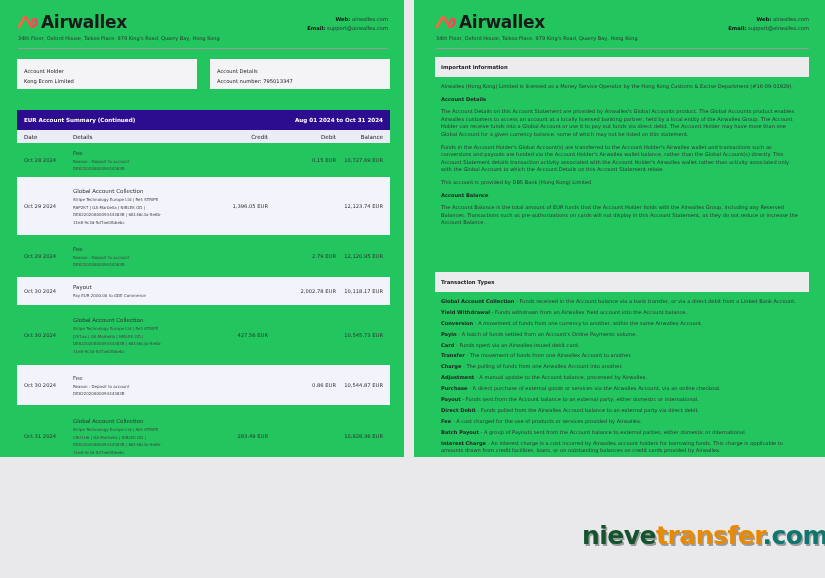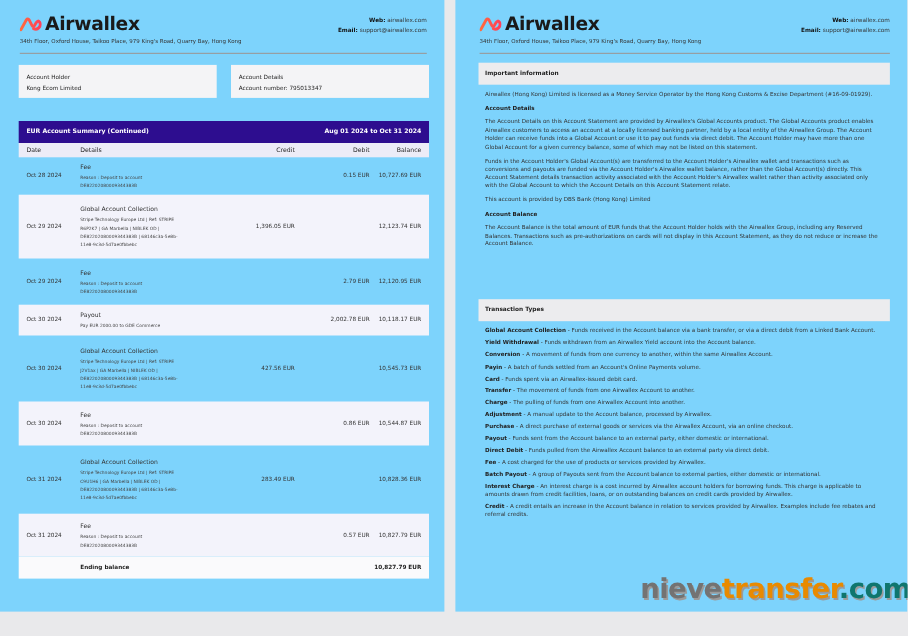--- a/index.html
+++ b/index.html
@@ -1,19 +1,19 @@
 <!DOCTYPE html>
 <html><head>
 <meta charset="utf-8">
 <style>
   * { box-sizing: border-box; margin: 0; padding: 0; }
   html, body { width: 825px; height: 578px; overflow: hidden; background: #e9e9eb; }
   body { font-family: "DejaVu Sans", sans-serif; color: #222; position: relative; }
 
-  .page { position: absolute; top: 0; background: #7dd3fc; height: 556px; overflow: hidden; }
+  .page { position: absolute; top: 0; background: #22c55e; height: 457px; overflow: hidden; }
   #page-left { left: 0; width: 404px; }
   #page-right { left: 414px; width: 411px; }
 
   .header { position: relative; height: 50px; }
   .logo { position: absolute; left: 18px; top: 12px; display: flex; align-items: center; }
   .logo svg { width: 20px; height: 14px; margin-right: 3px; }
   .logo-text { font-family: "DejaVu Sans", sans-serif; font-weight: bold; font-size: 17px; color: #1a1a1a; letter-spacing: -0.3px; }
   .address { position: absolute; left: 18px; top: 35px; font-size: 5px; color: #333; }
   .contact { position: absolute; right: 16px; top: 15px; font-size: 5.2px; text-align: right; line-height: 9px; color: #333; }
   .contact b { color: #111; }
@@ -44,21 +44,21 @@
   
   .sec-band { position: absolute; left: 21px; right: 16px; background: #ececee; height: 20px; font-size: 5.3px; font-weight: bold; display: flex; align-items: center; padding-left: 6px; color: #222; }
   .info { position: absolute; left: 27px; right: 24px; font-size: 5.1px; line-height: 7.6px; color: #333; }
   .info p { margin-bottom: 5px; }
   .info .h { font-weight: bold; color: #222; margin-bottom: 5px; }
   .types { position: absolute; left: 27px; right: 24px; top: 298px; font-size: 5.1px; line-height: 7.5px; color: #333; }
   .types p { margin-bottom: 3.4px; }
   .types b { color: #222; }
 
   .watermark { position: absolute; left: 582px; top: 521px; font-family: "DejaVu Sans", sans-serif; font-weight: bold; font-size: 25px; letter-spacing: -0.5px; text-shadow: 1.5px 1.5px 0 #9b9b9b; }
-  .wm-1 { color: #737373; }
+  .wm-1 { color: #14532d; }
   .wm-2 { color: #e88a00; }
   .wm-3 { color: #0f766e; }
 </style>
 </head>
 <body>
 
 <div class="page" id="page-left">
   <div class="header">
     <div class="logo">
       <svg viewBox="0 0 20 14">

